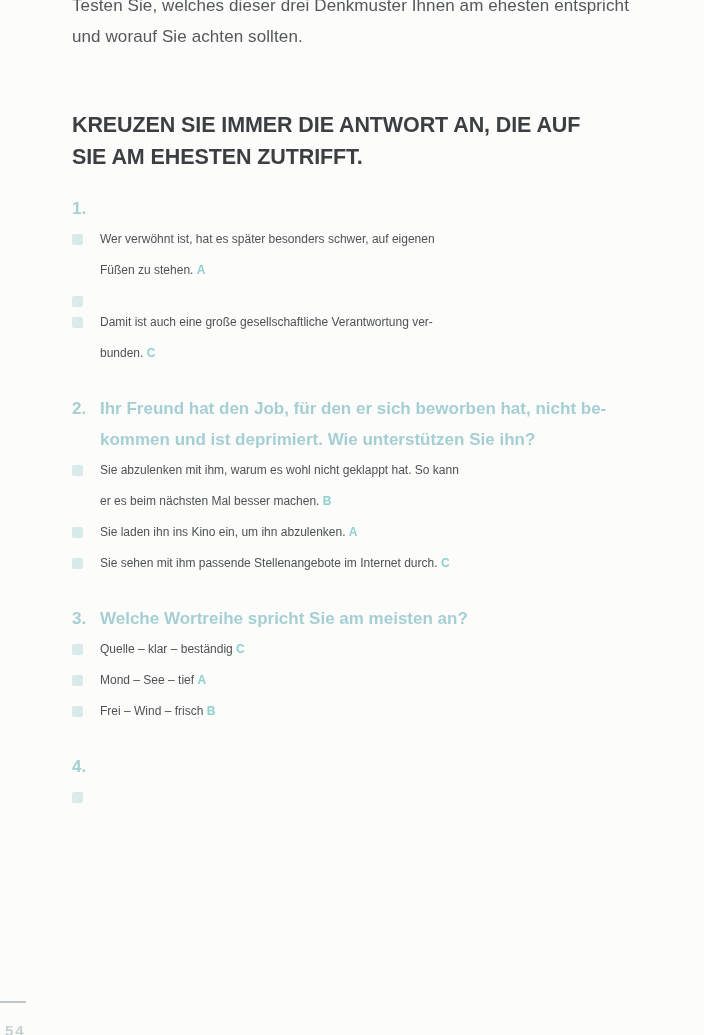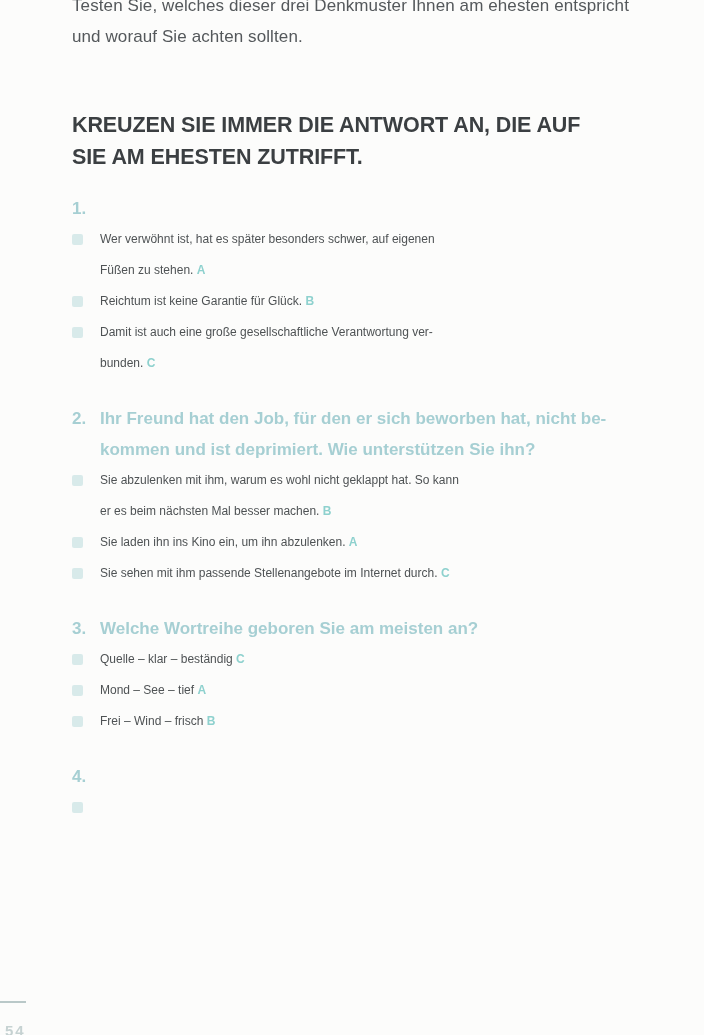--- a/index.html
+++ b/index.html
@@ -70,21 +70,20 @@
       <span class="bcol">
           <span class="bullet"></span>
         </span>
       <span class="atext"><span class="t">Wer verwöhnt ist, hat es später besonders schwer, auf eigenen
 Füßen zu stehen.</span> <span class="letter">A</span></span>
     </div>
     <div class="answer">
       <span class="bcol">
           <span class="bullet"></span>
         </span>
-      <span class="atext"><span class="t">Reichtum ist keine Garantie für Glück.</span> <span class="letter">B</span></span>
     </div>
     <div class="answer">
       <span class="bcol">
           <span class="bullet"></span>
         </span>
       <span class="atext"><span class="t">Damit ist auch eine große gesellschaftliche Verantwortung ver-
 bunden.</span> <span class="letter">C</span></span>
     </div>
   </div>
 
@@ -111,21 +110,21 @@
       <span class="bcol">
           <span class="bullet"></span>
         </span>
       <span class="atext"><span class="t">Sie sehen mit ihm passende Stellenangebote im Internet durch.</span> <span class="letter">C</span></span>
     </div>
   </div>
 
   <div class="question">
     <div class="qrow">
       <span class="qnum">3.</span>
-      <span class="qtext">Welche Wortreihe geboren Sie am meisten an?</span>
+      <span class="qtext">Welche Wortreihe spricht Sie am meisten an?</span>
     </div>
     <div class="answer">
       <span class="bcol">
           <span class="bullet"></span>
         </span>
       <span class="atext"><span class="t">Quelle – klar – beständig</span> <span class="letter">C</span></span>
     </div>
     <div class="answer">
       <span class="bcol">
           <span class="bullet"></span>

